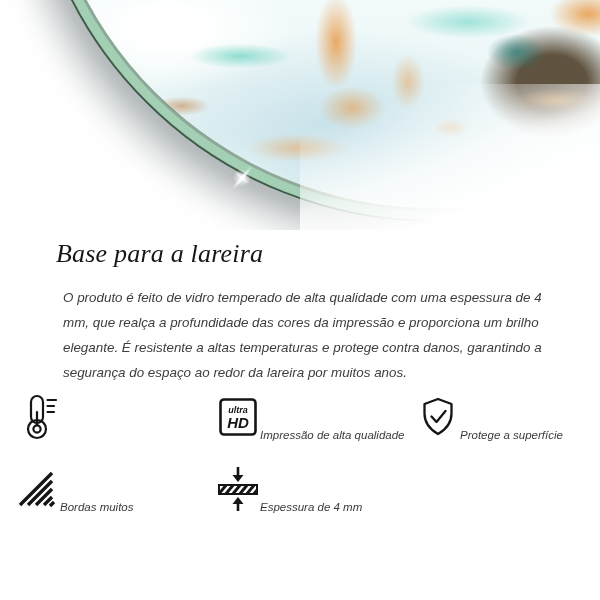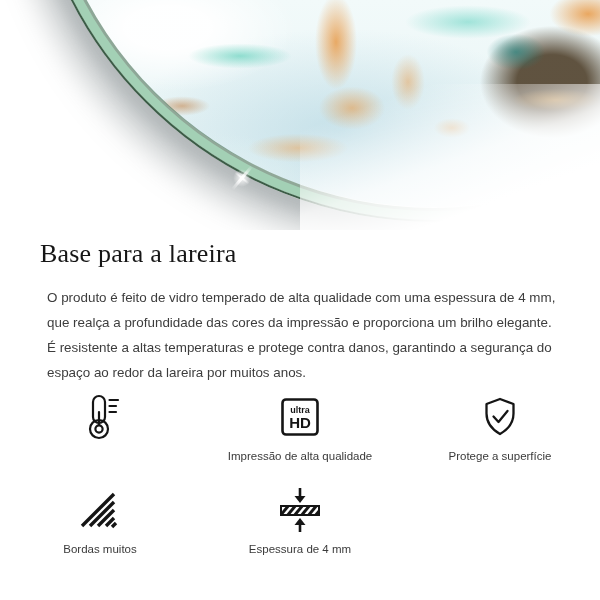--- a/index.html
+++ b/index.html
@@ -49,35 +49,35 @@
   .sparkle .glow{width:18px;height:18px;border-radius:50%;transform:translate(-50%,-50%);
     background:radial-gradient(circle, rgba(255,255,255,0.95), rgba(255,255,255,0) 70%);}
   .sparkle .ray1{width:3px;height:30px;transform:translate(-50%,-50%) rotate(40deg);
     background:linear-gradient(to bottom, rgba(255,255,255,0), #fff 45%, #fff 55%, rgba(255,255,255,0));}
   .sparkle .ray2{width:2px;height:18px;transform:translate(-50%,-50%) rotate(-50deg);
     background:linear-gradient(to bottom, rgba(255,255,255,0), #fff 45%, #fff 55%, rgba(255,255,255,0));}
   .fade{position:absolute;right:0;top:84px;width:300px;height:146px;z-index:6;
     background:linear-gradient(160deg, rgba(255,255,255,0) 18%, rgba(255,255,255,0.8) 52%, #fff 74%);}
 
   
-  .content{padding:5px 34px 0 40px;}
+  .content{padding:5px 34px 0 56px;font-style:italic;}
   h1{
     margin:0 0 13px 0;font-family:"Liberation Serif","DejaVu Serif",serif;
     font-weight:400;font-size:26px;line-height:37px;color:#161616;letter-spacing:0.2px;
   }
   .desc{
     margin:7px;max-width:528px;font-size:13.4px;line-height:25px;color:#3d3d3d;
   }
 
   
   .features{
     margin:8px -34px 0 -40px;width:600px;
     display:grid;grid-template-columns:repeat(3,200px);row-gap:24px;
   }
-  .feature{display:flex;flex-direction:column;align-items:center;}
+  .feature{display:flex;align-items:flex-end;}
   .icon-box{height:48px;display:flex;align-items:center;justify-content:center;}
   .feature .label{margin-top:9px;font-size:11.5px;color:#3a3a3a;}
   svg.ic{display:block;}
   .ic *{vector-effect:non-scaling-stroke;}
 </style>
 </head>
 <body>
 
 <div class="page">
 

